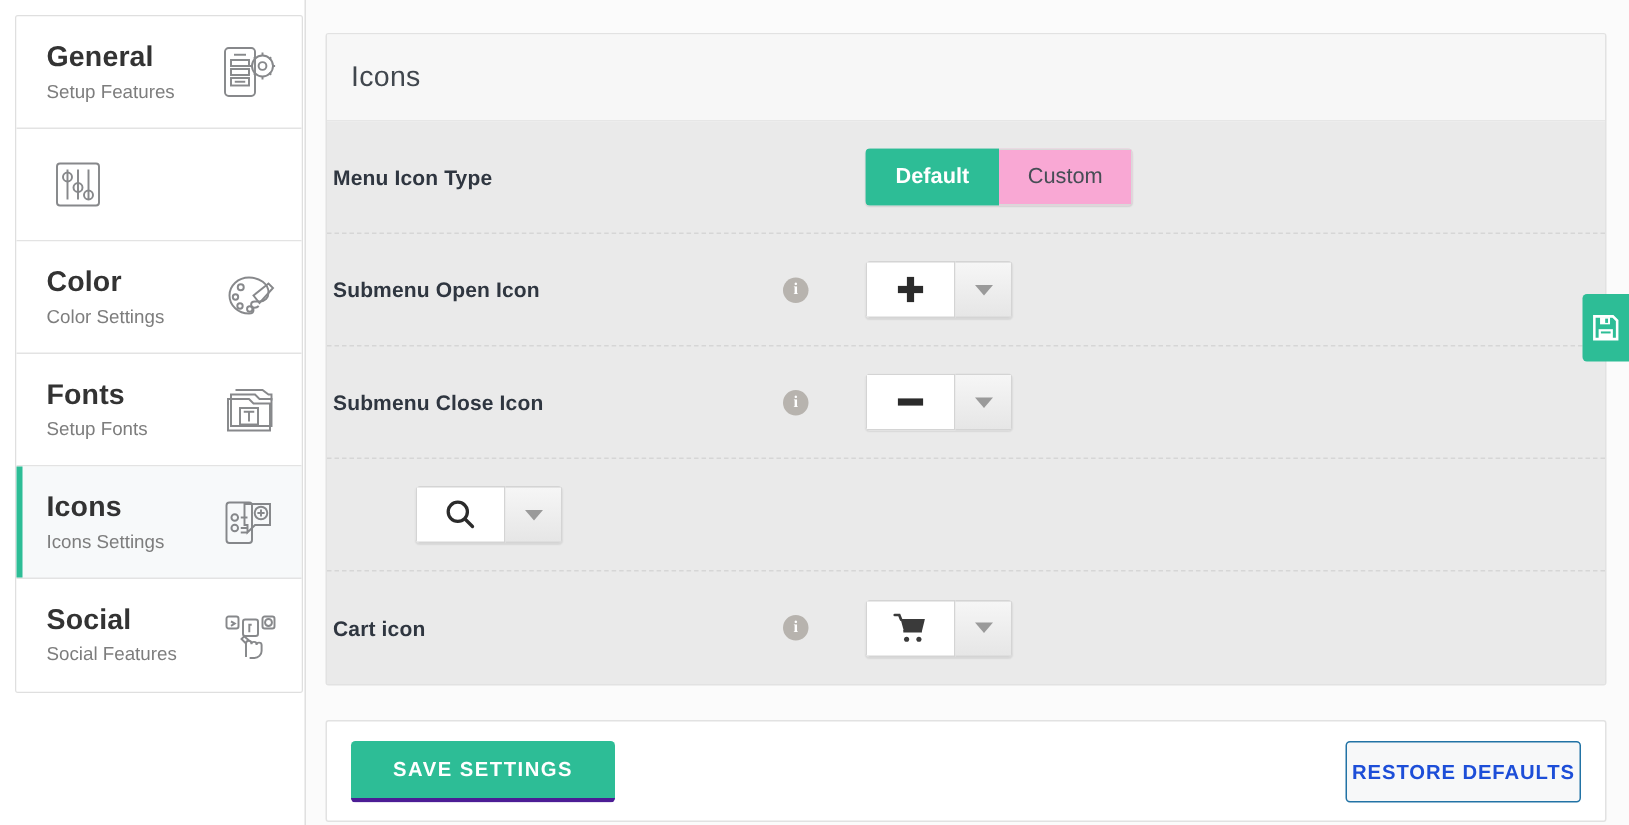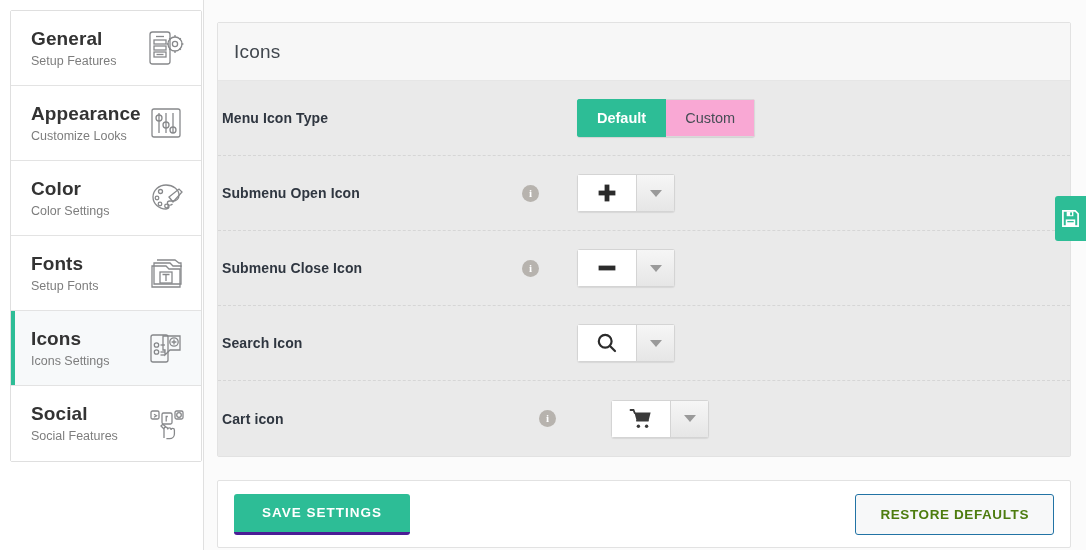--- a/index.html
+++ b/index.html
@@ -90,21 +90,21 @@
   }
   .card-body { background: #eaeaea; padding: 0; }
 
   .row {
     display: flex;
     align-items: center;
     height: 75px;
     padding: 0 4px;
     border-bottom: 1px dashed #d6d6d6;
   }
-  .row:last-child { border-bottom: none; gap: 17px; }
+  .row:last-child { border-bottom: none; }
   .row-label {
     font-size: 14px;
     font-weight: bold;
     color: #2f3640;
     width: 300px;
     flex: 0 0 300px;
     letter-spacing: .1px;
   }
   .row-info { width: 55px; flex: 0 0 55px; display: flex; align-items: center; }
   .info-icon {
@@ -198,25 +198,25 @@
     border-radius: 3px;
     color: #ffffff;
     font-size: 13.5px;
     font-weight: bold;
     letter-spacing: 1px;
     cursor: pointer;
     font-family: "Liberation Sans", sans-serif;
   }
   .btn-restore {
     height: 41px;
-    padding: 0 24px;
+    padding: 0 3px;
     background: #f7f8f9;
     border: 1px solid #2273a5;
     border-radius: 3px;
-    color: #4d7c0f;
+    color: #1d4ed8;
     font-size: 13.5px;
     font-weight: bold;
     letter-spacing: .6px;
     cursor: pointer;
     font-family: "Liberation Sans", sans-serif;
   }
 
   
   .save-tab {
     position: absolute;
@@ -249,24 +249,20 @@
           <rect x="9" y="25" width="12" height="5"></rect>
           <line x1="11.5" y1="27.5" x2="18.5" y2="27.5"></line>
           <circle cx="30" cy="17" r="7"></circle>
           <circle cx="30" cy="17" r="2.6"></circle>
           <path d="M30 8v2M30 24v2M21.6 17h2M36.4 17h2M24.2 11.2l1.4 1.4M34.4 21.4l1.4 1.4M35.8 11.2l-1.4 1.4M25.6 21.4l-1.4 1.4"></path>
         </svg>
       </span>
     </div>
 
     <div class="side-item">
-      <span class="side-text">
-        <span class="side-title">Appearance</span>
-        <span class="side-sub">Customize Looks</span>
-      </span>
       <span class="side-icon">
         <svg viewBox="0 0 42 42" fill="none" stroke="#6d6f72" stroke-width="1.3">
           <rect x="7" y="7" width="28" height="28" rx="2"></rect>
           <line x1="14" y1="11" x2="14" y2="31"></line>
           <line x1="21" y1="11" x2="21" y2="31"></line>
           <line x1="28" y1="11" x2="28" y2="31"></line>
           <circle cx="14" cy="16" r="3"></circle>
           <circle cx="21" cy="23" r="3"></circle>
           <circle cx="28" cy="28" r="3"></circle>
         </svg>
@@ -406,21 +402,20 @@
                 </svg>
               </div>
               <div class="picker-caret">
                 <span class="caret-tri"></span>
               </div>
             </div>
           </div>
         </div>
 
         <div class="row">
-          <div class="row-label">Search Icon</div>
           <div class="row-info empty">
             <span class="info-icon">i</span>
           </div>
           <div class="row-control">
             <div class="picker">
               <div class="picker-main">
                 <svg width="24" height="24" viewBox="0 0 24 24" fill="none" stroke="#2b2b2b" stroke-width="2.2">
                   <circle cx="10.2" cy="10.2" r="6.4"></circle>
                   <line x1="15" y1="15" x2="20" y2="20" stroke-linecap="round"></line>
                 </svg>

